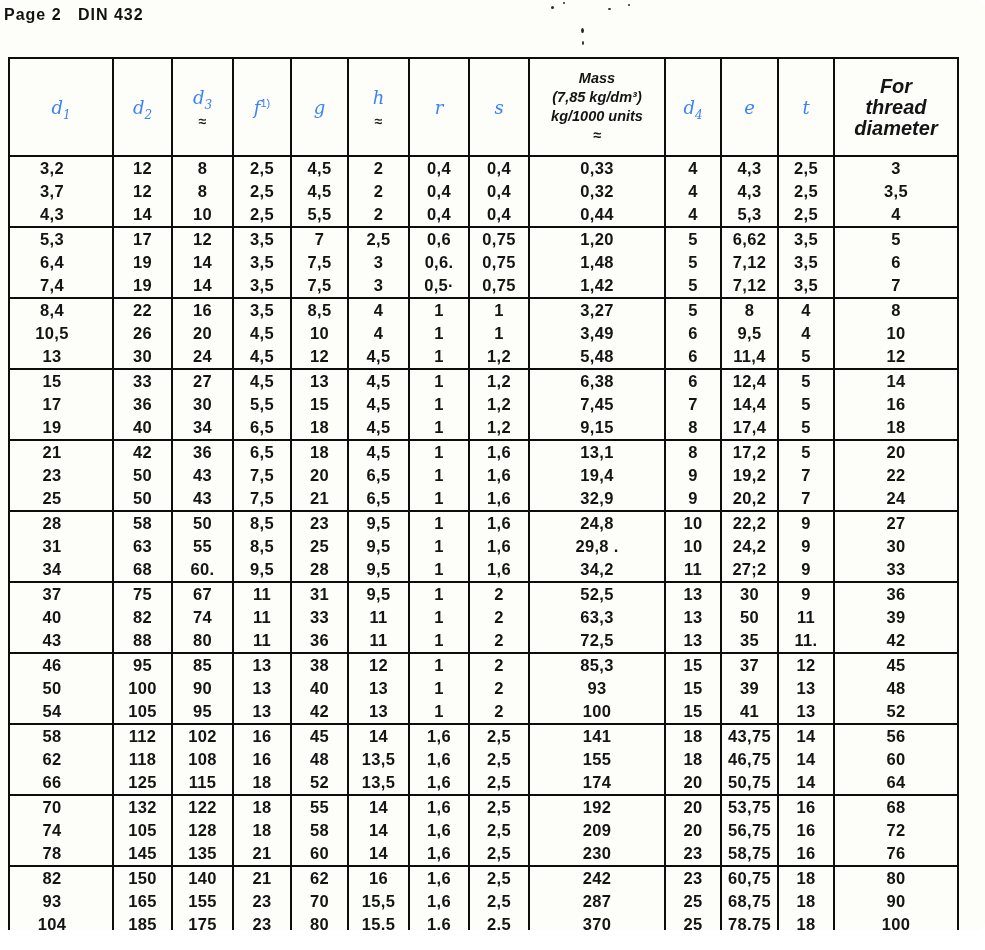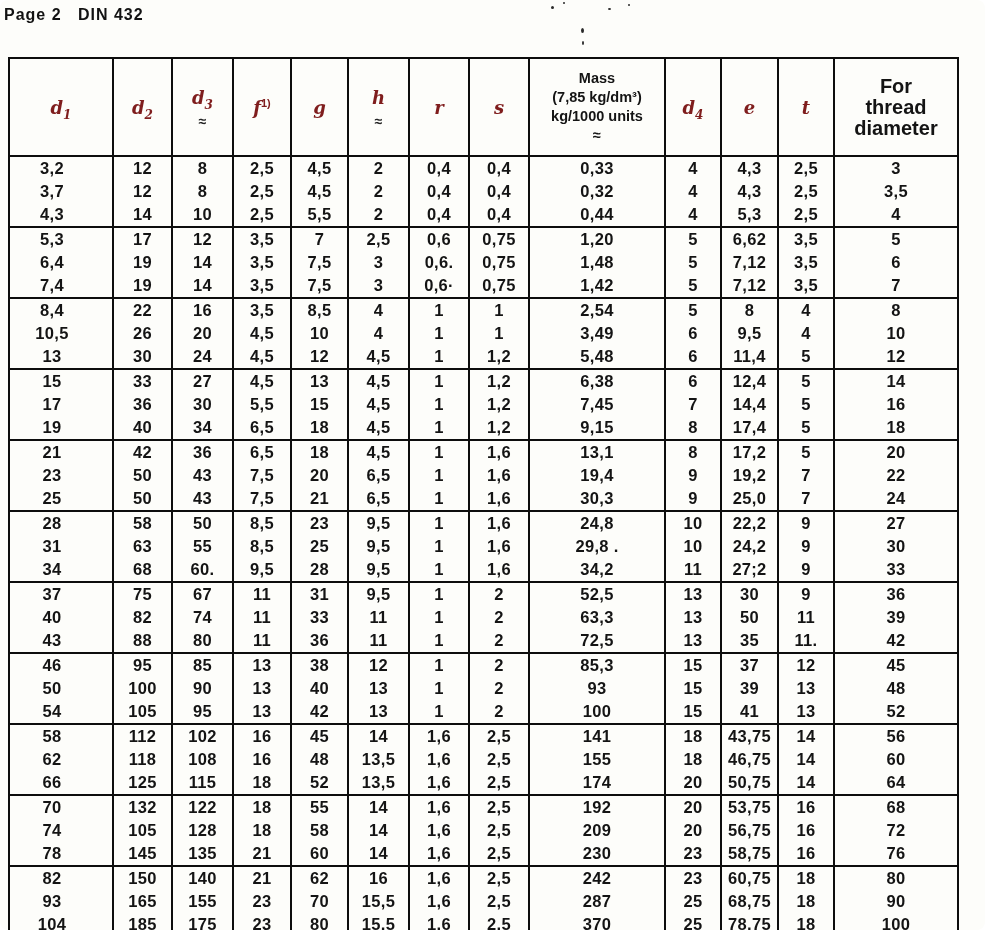--- a/index.html
+++ b/index.html
@@ -47,23 +47,23 @@
   }
   table.din thead th {
     height: 96px;
     vertical-align: middle;
     text-align: center;
     font-weight: bold;
   }
   .sym {
     font-family: "DejaVu Serif", serif;
     font-style: italic;
-    font-weight: bold;
+    font-weight: normal;
     font-size: 18px;
-    color: #7f1d1d;
+    color: #3b82f6;
   }
   .sym sub {
     font-size: 12px;
     line-height: 0;
   }
   .sym sup {
     font-size: 11px;
     line-height: 0;
     font-style: normal;
     font-family: "Liberation Sans", sans-serif;
@@ -73,20 +73,21 @@
     font-weight: bold;
     margin-top: 7px;
     line-height: 12px;
     color: #222;
   }
   th.hdr-multiline div {
     font-size: 14.5px;
     font-weight: bold;
     line-height: 19px;
     color: #141414;
+    font-style: italic;
   }
   th.hdr-thread div {
     font-size: 20px;
     line-height: 21px;
   }
   table.din tbody tr {
     height: 71px;
   }
   table.din tbody td {
     vertical-align: middle;
@@ -257,21 +258,21 @@
             <div class="v">7,5</div>
           </td>
           <td>
             <div class="v">2,5</div>
             <div class="v">3</div>
             <div class="v">3</div>
           </td>
           <td>
             <div class="v">0,6</div>
             <div class="v">0,6.</div>
-            <div class="v">0,6·</div>
+            <div class="v">0,5·</div>
           </td>
           <td>
             <div class="v">0,75</div>
             <div class="v">0,75</div>
             <div class="v">0,75</div>
           </td>
           <td>
             <div class="v">1,20</div>
             <div class="v">1,48</div>
             <div class="v">1,42</div>
@@ -332,21 +333,21 @@
             <div class="v">1</div>
             <div class="v">1</div>
             <div class="v">1</div>
           </td>
           <td>
             <div class="v">1</div>
             <div class="v">1</div>
             <div class="v">1,2</div>
           </td>
           <td>
-            <div class="v">2,54</div>
+            <div class="v">3,27</div>
             <div class="v">3,49</div>
             <div class="v">5,48</div>
           </td>
           <td>
             <div class="v">5</div>
             <div class="v">6</div>
             <div class="v">6</div>
           </td>
           <td>
             <div class="v">8</div>
@@ -468,31 +469,31 @@
             <div class="v">1</div>
           </td>
           <td>
             <div class="v">1,6</div>
             <div class="v">1,6</div>
             <div class="v">1,6</div>
           </td>
           <td>
             <div class="v">13,1</div>
             <div class="v">19,4</div>
-            <div class="v">30,3</div>
+            <div class="v">32,9</div>
           </td>
           <td>
             <div class="v">8</div>
             <div class="v">9</div>
             <div class="v">9</div>
           </td>
           <td>
             <div class="v">17,2</div>
             <div class="v">19,2</div>
-            <div class="v">25,0</div>
+            <div class="v">20,2</div>
           </td>
           <td>
             <div class="v">5</div>
             <div class="v">7</div>
             <div class="v">7</div>
           </td>
           <td>
             <div class="v">20</div>
             <div class="v">22</div>
             <div class="v">24</div>

